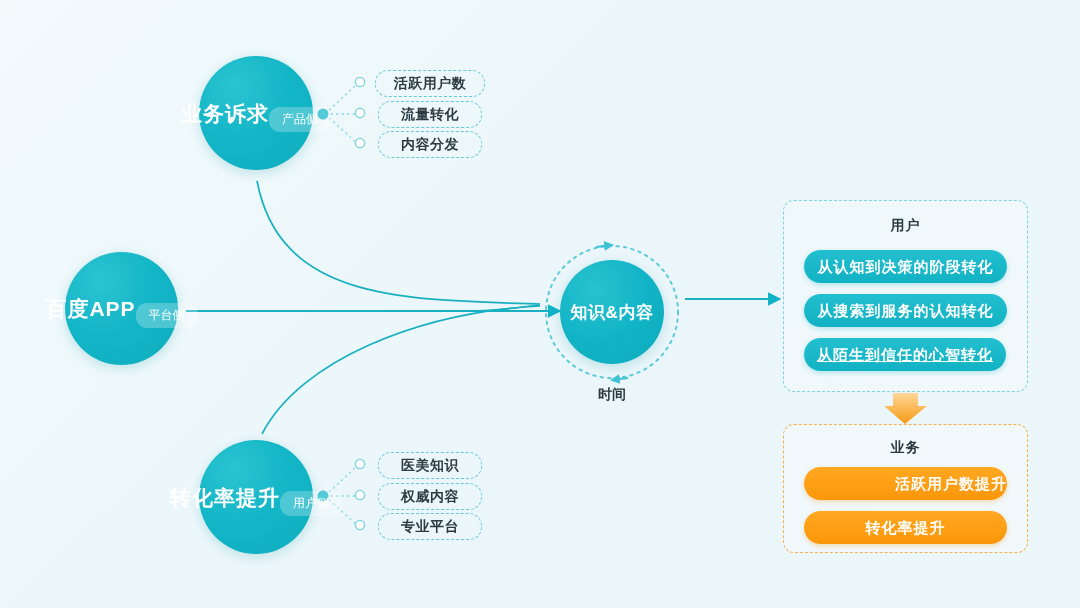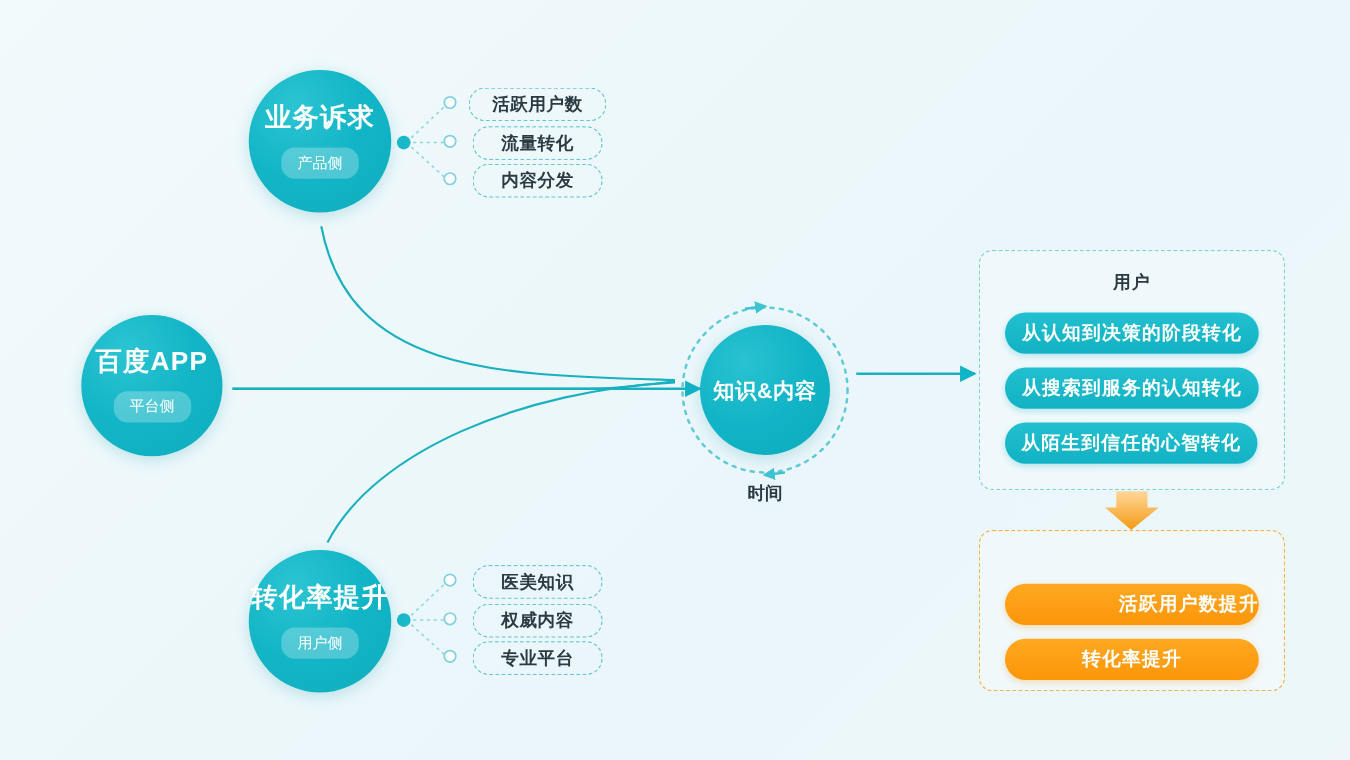--- a/index.html
+++ b/index.html
@@ -29,21 +29,20 @@
     pointer-events: none;
   }
 
   
   .bigcircle {
     position: absolute;
     border-radius: 50%;
     background: radial-gradient(circle at 32% 26%, #2cc4d2 0%, #12b5c6 48%, #0fadbe 100%);
     box-shadow: 0 3px 12px rgba(14,150,166,0.22);
     display: flex;
-    flex-direction: column;
     align-items: center;
     justify-content: center;
     color: #ffffff;
   }
   .bigcircle .c-title {
     font-size: 21px;
     font-weight: 600;
     letter-spacing: 1px;
     line-height: 1;
     white-space: nowrap;
@@ -254,21 +253,22 @@
 
   <div id="center-wrap">
     <div id="center-circle">知识&amp;内容</div>
   </div>
   <div id="time-label">时间</div>
 
   <div class="panel teal" style="left:783px; top:200px; width:243px; height:190px;">
     <div class="panel-title" style="top:16px;">用户</div>
     <div class="pill-btn teal" style="left:20px; top:49px;  width:203px;">从认知到决策的阶段转化</div>
     <div class="pill-btn teal" style="left:20px; top:93px;  width:203px;">从搜索到服务的认知转化</div>
-    <div class="pill-btn teal" style="left:20px; top:137px; width:202px;">从陌生到信任的心智转化</div>
+    <div class="pill-btn teal" style="left:20px; top:137px; width:202px;text-decoration:underline;">从陌生到信任的心智转化</div>
   </div>
 
   <div class="panel amber" style="left:783px; top:424px; width:243px; height:127px;">
+    <div class="panel-title" style="top:14px;">业务</div>
     <div class="pill-btn amber" style="left:20px; top:42px; width:203px;text-align:right;">活跃用户数提升</div>
     <div class="pill-btn amber" style="left:20px; top:86px; width:203px;">转化率提升</div>
   </div>
 
 </div>
 
 </body></html>

